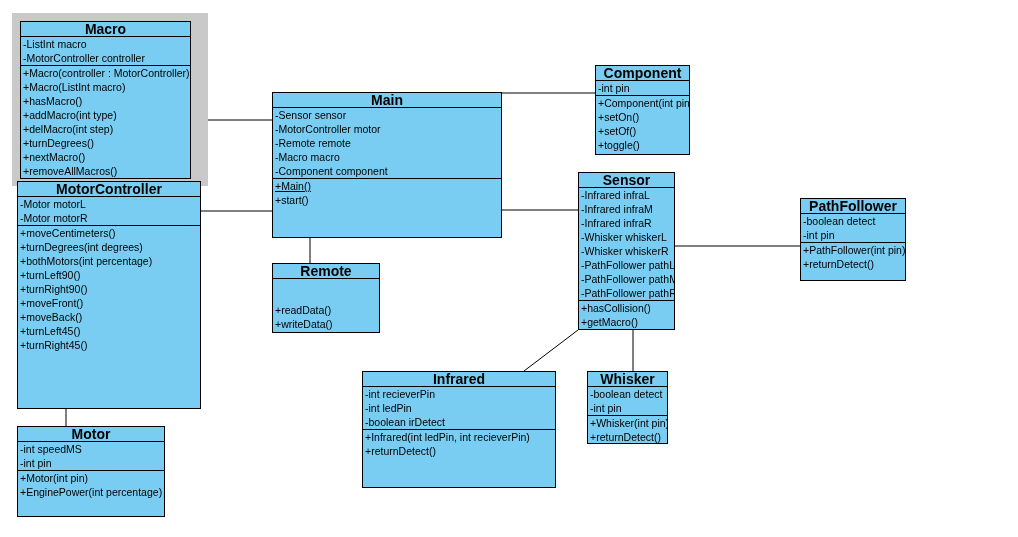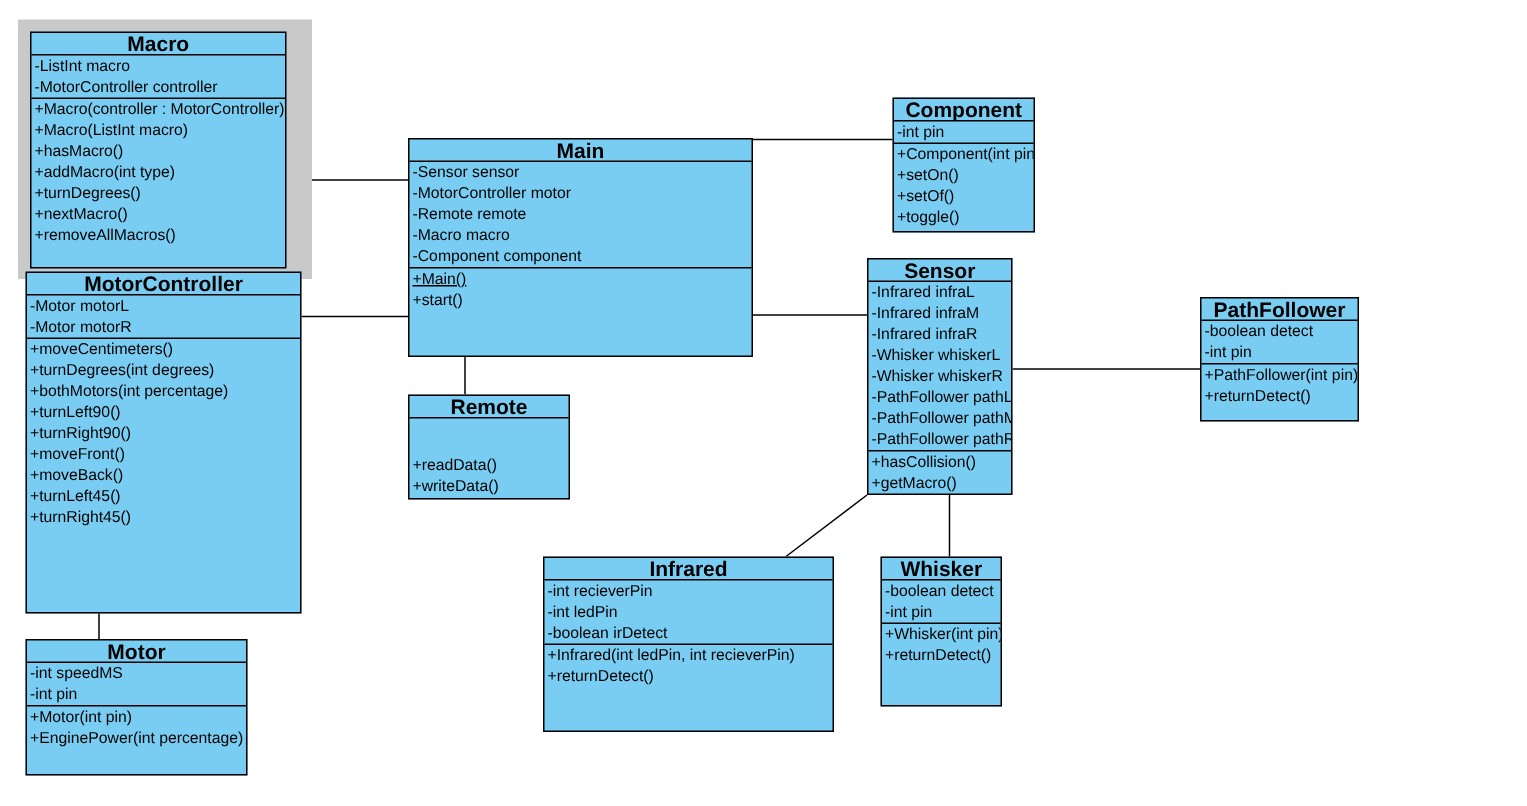--- a/index.html
+++ b/index.html
@@ -56,20 +56,21 @@
     <div class="uml-title">Macro</div>
     <div class="uml-fields">
         <div class="member-row">-ListInt macro</div>
         <div class="member-row">-MotorController controller</div>
       </div>
     <div class="uml-methods">
         <div class="member-row">+Macro(controller : MotorController)</div>
         <div class="member-row">+Macro(ListInt macro)</div>
         <div class="member-row">+hasMacro()</div>
         <div class="member-row">+addMacro(int type)</div>
+        <div class="member-row">+delMacro(int step)</div>
         <div class="member-row">+turnDegrees()</div>
         <div class="member-row">+nextMacro()</div>
         <div class="member-row">+removeAllMacros()</div>
       </div>
   </div>
     <div class="uml-class" style="left: 17px; top: 181px; width: 184px; height: 228px;">
     <div class="uml-title">MotorController</div>
     <div class="uml-fields">
         <div class="member-row">-Motor motorL</div>
         <div class="member-row">-Motor motorR</div>
@@ -165,21 +166,21 @@
     <div class="uml-fields">
         <div class="member-row">-int recieverPin</div>
         <div class="member-row">-int ledPin</div>
         <div class="member-row">-boolean irDetect</div>
       </div>
     <div class="uml-methods">
         <div class="member-row">+Infrared(int ledPin, int recieverPin)</div>
         <div class="member-row">+returnDetect()</div>
       </div>
   </div>
-    <div class="uml-class" style="left: 587px; top: 371px; width: 81px; height: 100px;">
+    <div class="uml-class" style="left: 587px; top: 371px; width: 81px; height: 73px;">
     <div class="uml-title">Whisker</div>
     <div class="uml-fields">
         <div class="member-row">-boolean detect</div>
         <div class="member-row">-int pin</div>
       </div>
     <div class="uml-methods">
         <div class="member-row">+Whisker(int pin)</div>
         <div class="member-row">+returnDetect()</div>
       </div>
   </div>

